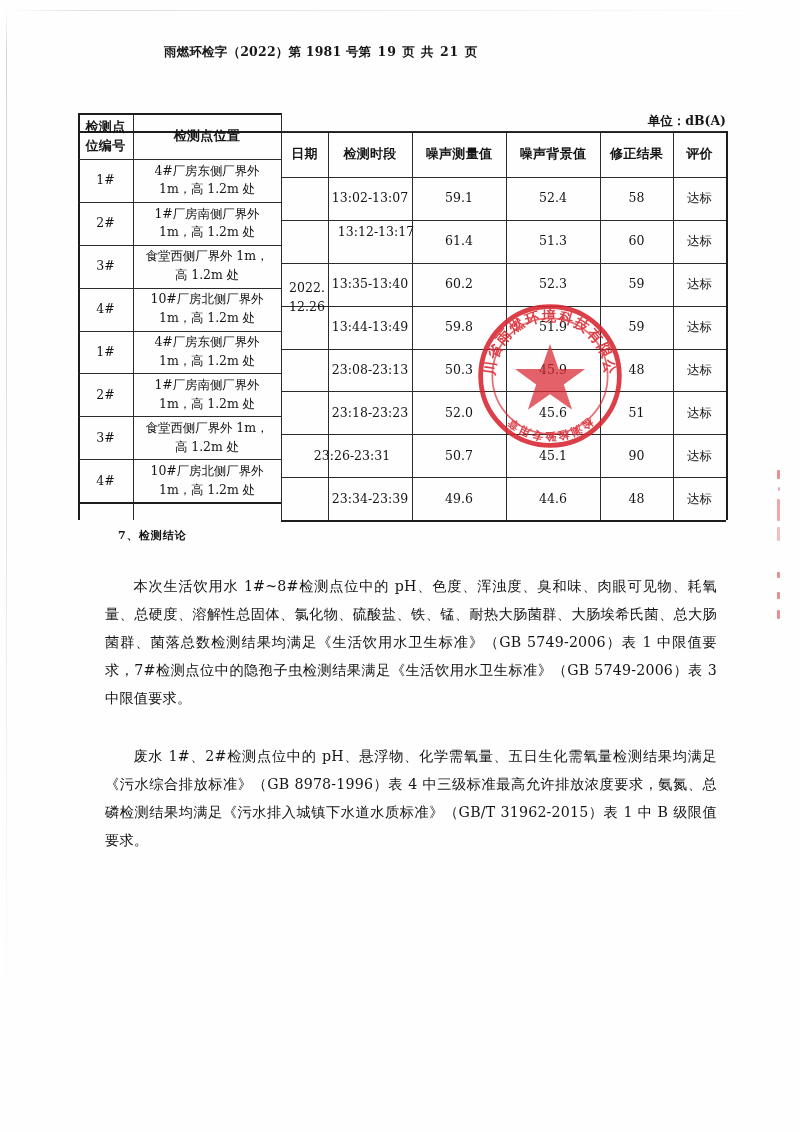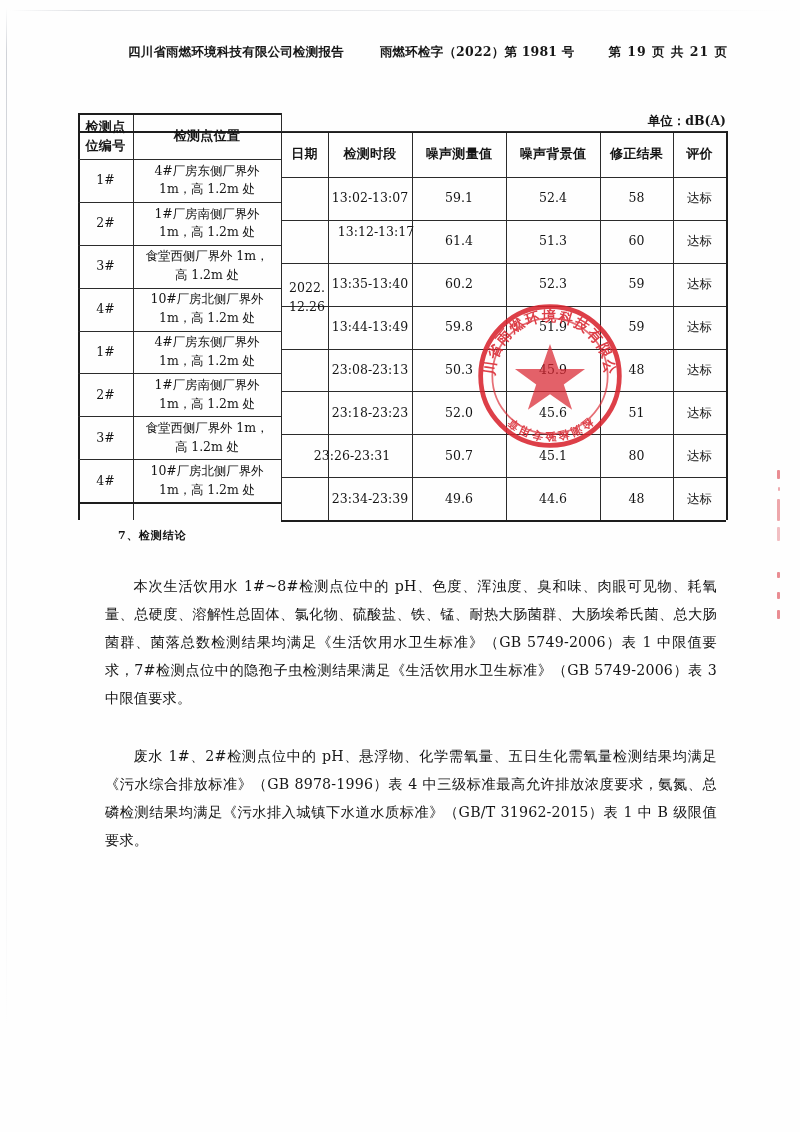--- a/index.html
+++ b/index.html
@@ -40,21 +40,21 @@
     display: flex;
     align-items: baseline;
     font-size: 12.5px;
     font-family: "DejaVu Serif", "Liberation Serif", serif;
     font-weight: 700;
     color: #161616;
     letter-spacing: .2px;
   }
   .runhead .rh-org { white-space: nowrap; }
   .runhead .rh-no  { white-space: nowrap; margin-left: 36px; }
-  .runhead .rh-pg  { white-space: nowrap; margin-left: 34px; letter-spacing: 1px; }
+  .runhead .rh-pg  { white-space: nowrap; letter-spacing: 1px; }
 
   
   .tbl-caption {
     position: absolute;
     left: 0; top: 84px;
     width: 800px;
     text-align: center;
     font-size: 14.5px;
     font-weight: 700;
     letter-spacing: .6px;
@@ -165,21 +165,20 @@
 </style>
 </head>
 <body>
 
 <div id="page">
 
   <div class="scan-edge-left"></div>
   <div class="scan-edge-top"></div>
 
   <div class="runhead">
-    <span class="rh-org">四川省雨燃环境科技有限公司检测报告</span>
     <span class="rh-no">雨燃环检字（2022）第 1981 号</span>
     <span class="rh-pg">第 19 页 共 21 页</span>
   </div>
 
   <div class="tbl-unit">单位：dB(A)</div>
 
   <div id="noise-table">
     <div class="grid" id="grid-lines">
         <div class="vline outer" style="left: 0px; top: -18px; height: 407px; width: 1.6px;"></div>
         <div class="vline" style="left: 55px; top: -18px; height: 407px; width: 1px;"></div>
@@ -289,21 +288,21 @@
         <div class="cell num" style="left: 522px; top: 260.375px; width: 73px; height: 42.875px;">51</div>
         <div class="cell" style="left: 595px; top: 260.375px; width: 53px; height: 42.875px;">达标</div>
         <div class="cell num" style="left: 0px; top: 285.25px; width: 55px; height: 42.875px;">3#</div>
         <div class="cell two-line loc" style="left: 55px; top: 285.25px; width: 148px; height: 42.875px;">
           <span class="l1">食堂西侧厂界外 1m，</span>
           <span class="l2">高 1.2m 处</span>
         </div>
         <div class="cell num" style="left: 232px; top: 303.25px; width: 84px; height: 42.875px;">23:26-23:31</div>
         <div class="cell num" style="left: 334px; top: 303.25px; width: 94px; height: 42.875px;">50.7</div>
         <div class="cell num" style="left: 428px; top: 303.25px; width: 94px; height: 42.875px;">45.1</div>
-        <div class="cell num" style="left: 522px; top: 303.25px; width: 73px; height: 42.875px;">80</div>
+        <div class="cell num" style="left: 522px; top: 303.25px; width: 73px; height: 42.875px;">90</div>
         <div class="cell" style="left: 595px; top: 303.25px; width: 53px; height: 42.875px;">达标</div>
         <div class="cell num" style="left: 0px; top: 328.125px; width: 55px; height: 42.875px;">4#</div>
         <div class="cell two-line loc" style="left: 55px; top: 328.125px; width: 148px; height: 42.875px;">
           <span class="l1">10#厂房北侧厂界外</span>
           <span class="l2">1m，高 1.2m 处</span>
         </div>
         <div class="cell num" style="left: 250px; top: 346.125px; width: 84px; height: 42.875px;">23:34-23:39</div>
         <div class="cell num" style="left: 334px; top: 346.125px; width: 94px; height: 42.875px;">49.6</div>
         <div class="cell num" style="left: 428px; top: 346.125px; width: 94px; height: 42.875px; text-align: right;">44.6</div>
         <div class="cell num" style="left: 522px; top: 346.125px; width: 73px; height: 42.875px;">48</div>

